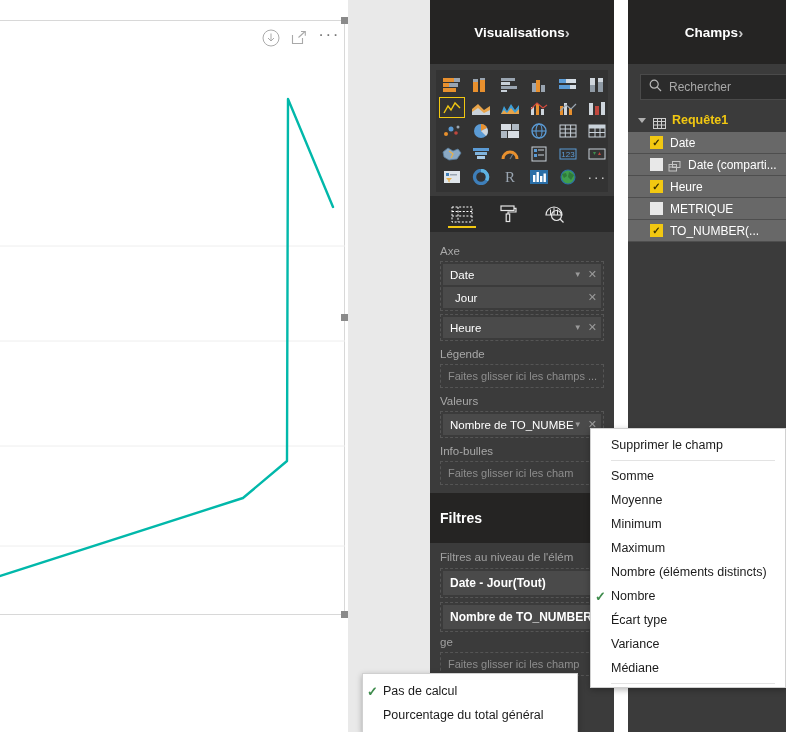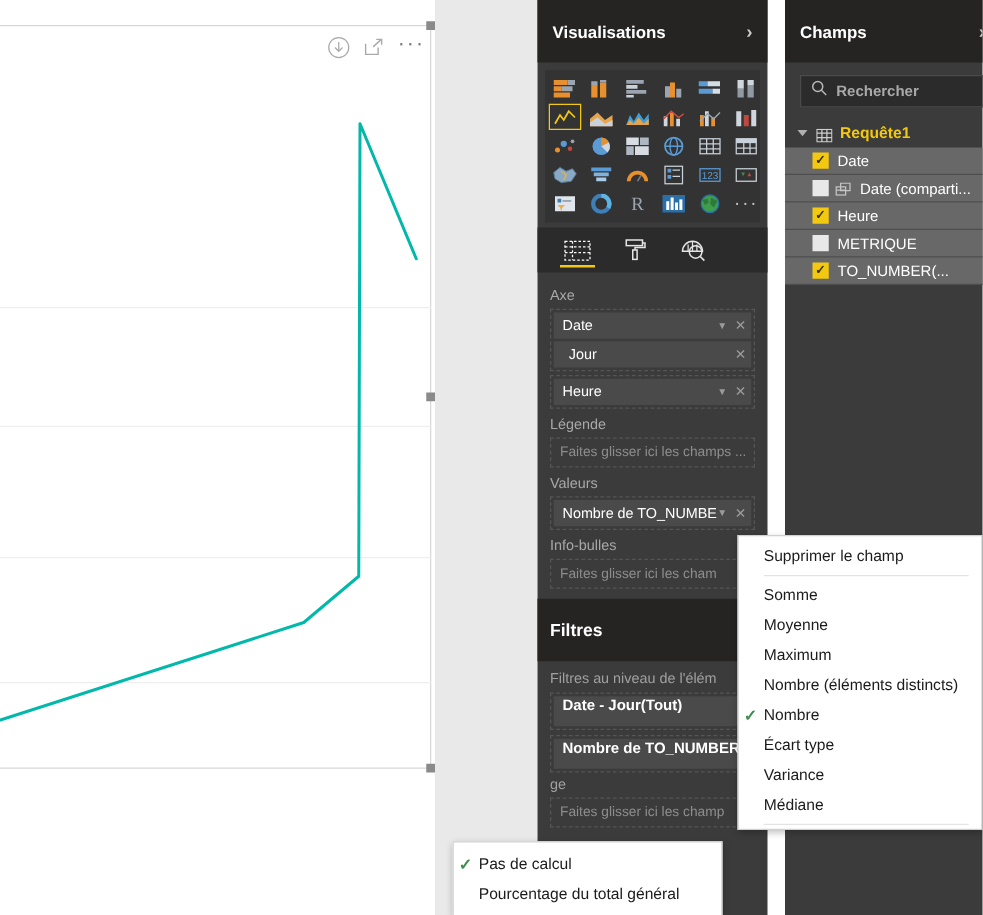--- a/index.html
+++ b/index.html
@@ -43,22 +43,22 @@
   
   .gap-strip{
     position:absolute;left:348px;top:0;width:82px;height:732px;
     background:#e9e9e9;
   }
 
   
   .pane{position:absolute;top:0;bottom:0;background:#3b3b3b;}
   .viz-pane{left:430px;width:184px;}
   .pane-head{
-    height:50px;background:#252423;display:flex;align-items:center;
-    padding:0 12px;box-sizing:border-box;justify-content:space-between;
+    height:64px;background:#252423;display:flex;align-items:center;
+    padding:0 12px;box-sizing:border-box;justify-content:center;
   }
   .pane-title{color:#ffffff;font-size:13.5px;font-weight:bold;}
   .chev{color:#c8c8c8;font-size:15px;font-weight:bold;cursor:pointer;}
 
   .viz-gallery{
     background:#333333;margin:6px 6px 0 6px;padding:4px 2px 4px 3px;
     display:grid;grid-template-columns:repeat(6,28px);
     grid-auto-rows:22px;gap:1px;
   }
   .viz-ico{
@@ -106,36 +106,36 @@
   
   .filtres-head{
     background:#252423;height:50px;display:flex;align-items:center;
     padding-left:10px;margin-top:8px;
   }
   .filtres-title{color:#ffffff;font-size:14px;font-weight:bold;}
   .filtres-body{padding:6px 10px 0 10px;}
   .filtre-sub{color:#a0a0a0;font-size:11.5px;margin:2px 0 5px 0;white-space:nowrap;overflow:hidden;}
   .filtre-box{border:1px dashed #555555;padding:2px;margin-bottom:4px;}
   .filtre-chip{
-    background:#4a4a4a;height:24px;display:flex;align-items:flex-start;
+    background:#4a4a4a;height:24px;display:flex;align-items:center;
     padding-left:7px;box-sizing:border-box;
   }
   .filtre-chip-text{color:#ffffff;font-size:12px;font-weight:bold;white-space:nowrap;}
   .filtre-page-label{color:#a0a0a0;font-size:11.5px;margin:4px 0 4px 0;}
 
   
   .champs-pane{left:628px;width:172px;}
   .search-wrap{padding:10px 12px 8px 12px;}
   .search-box{
     background:#2b2b2b;border:1px solid #4a4a4a;height:26px;
     display:flex;align-items:center;gap:7px;padding:0 8px;box-sizing:border-box;
   }
   .search-box input{
     background:transparent;border:none;outline:none;color:#22c55e;font-size:12px;
-    font-family:"Liberation Sans",sans-serif;width:100%;padding:0;font-weight:bold;
+    font-family:"Liberation Sans",sans-serif;width:100%;padding:0;
   }
   .search-box input::placeholder{color:#a9a9a9;}
   .tree{padding:0;}
   .tree-root{
     display:flex;align-items:center;gap:6px;padding:5px 0 5px 10px;cursor:pointer;
   }
   .tri{width:0;height:0;border-left:4px solid transparent;border-right:4px solid transparent;
       border-top:5px solid #b0b0b0;margin-right:1px;}
   .tbl-ico{width:13px;height:11px;}
   .tree-root-label{color:#f2c811;font-size:12.5px;font-weight:bold;}
@@ -625,20 +625,23 @@
       <span>Supprimer le champ</span>
     </div>
     <div class="ctx-sep"></div>
     <div class="ctx-item">
       <span>Somme</span>
     </div>
     <div class="ctx-item">
       <span>Moyenne</span>
     </div>
     <div class="ctx-item">
+      <span>Minimum</span>
+    </div>
+    <div class="ctx-item">
       <span>Maximum</span>
     </div>
     <div class="ctx-item">
       <span>Nombre (éléments distincts)</span>
     </div>
     <div class="ctx-item">
       <span class="ctx-check">✓</span>
       <span>Nombre</span>
     </div>
     <div class="ctx-item">

